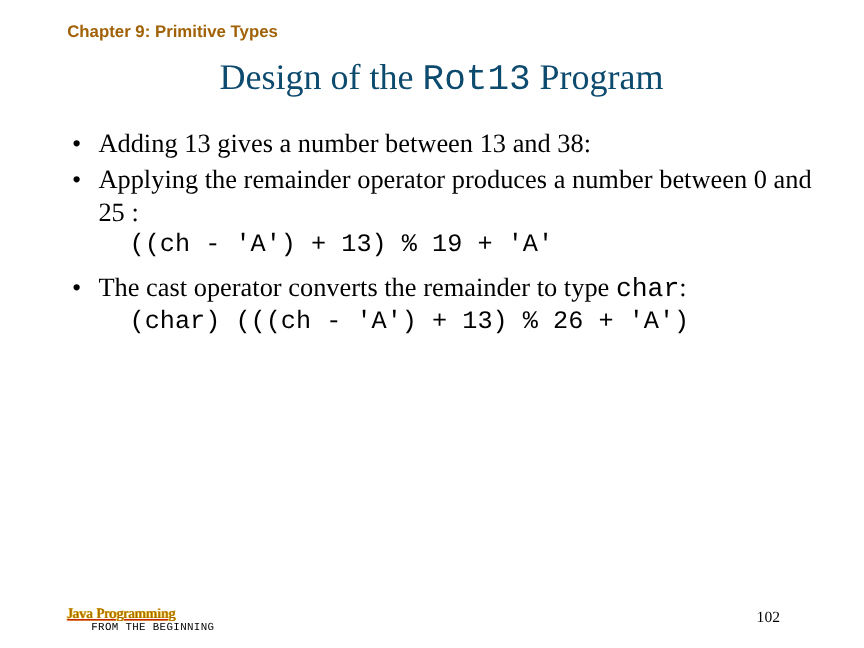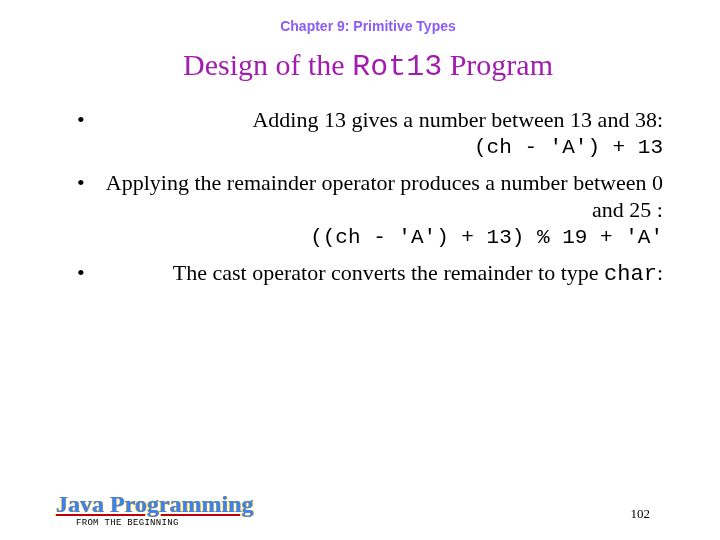--- a/index.html
+++ b/index.html
@@ -16,39 +16,37 @@
   .slide {
     padding: 18px 40px 0 56px;
     box-sizing: border-box;
     width: 100%;
     height: 100%;
   }
   .chapter {
     font-family: Arial, Helvetica, sans-serif;
     font-weight: bold;
     font-size: 14px;
-    color: #8b5cf6;
+    color: #a16207;
     margin-bottom: 14px;
-    text-align: center;
   }
   .title {
     font-size: 30px;
-    color: #a21caf;
+    color: #0c4a6e;
     text-align: center;
     margin: 0 0 22px 0;
     font-family: "Times New Roman", Times, serif;
   }
   .title .mono {
     font-family: "Courier New", Courier, monospace;
   }
   ul.bullets {
     list-style: none;
     padding: 0;
-    margin: 17px;
-    text-align: right;
+    margin: 0;
   }
   ul.bullets > li {
     position: relative;
     padding-left: 26px;
     font-size: 22px;
     line-height: 1.25;
     margin-bottom: 2px;
   }
   ul.bullets > li::before {
     content: "•";
@@ -74,23 +72,23 @@
     display: flex;
     align-items: flex-end;
     justify-content: space-between;
     font-size: 11px;
   }
   .footer .brand {
     line-height: 1.05;
   }
   .footer .brand .main {
     font-family: "Times New Roman", Times, serif;
-    font-weight: bold;
-    font-size: 24px;
-    color: #3b82f6;
+    font-weight: normal;
+    font-size: 12px;
+    color: #a16207;
     text-shadow: 0.6px 0 #e0b000, -0.6px 0 #e0b000;
     text-decoration: underline;
     text-decoration-color: #c00000;
   }
   .footer .brand .sub {
     font-family: Liberation Mono, monospace;
     font-size: 9px;
     letter-spacing: 0.3px;
     color: #000;
     margin-top: 1px;
@@ -120,31 +118,31 @@
 
   <div class="title">
     <span>Design of the </span><span class="mono">Rot13</span><span> Program</span>
   </div>
 
   <ul class="bullets">
 
     <li>
       <span>Adding 13 gives a number between 13 and 38:</span>
     </li>
-    <div class="codeblock">(ch - 'A') + 13</div>
 
     <li>
       <span>Applying the remainder operator produces a number between 0 and 25 :</span>
     </li>
 
     <div class="codeblock">((ch - 'A') + 13) % 19 + 'A'</div>
 
     <li>
       <span>The cast operator converts the remainder to type </span><span class="inline-mono">char</span><span>:</span>
     </li>
+    <div class="codeblock">(char) (((ch - 'A') + 13) % 26 + 'A')</div>
 
   </ul>
 
   <div class="footer">
     <div class="brand">
       <div class="main">Java Programming</div>
       <div class="sub">FROM THE BEGINNING</div>
     </div>
     <div class="pagenum">102</div>
   </div>

